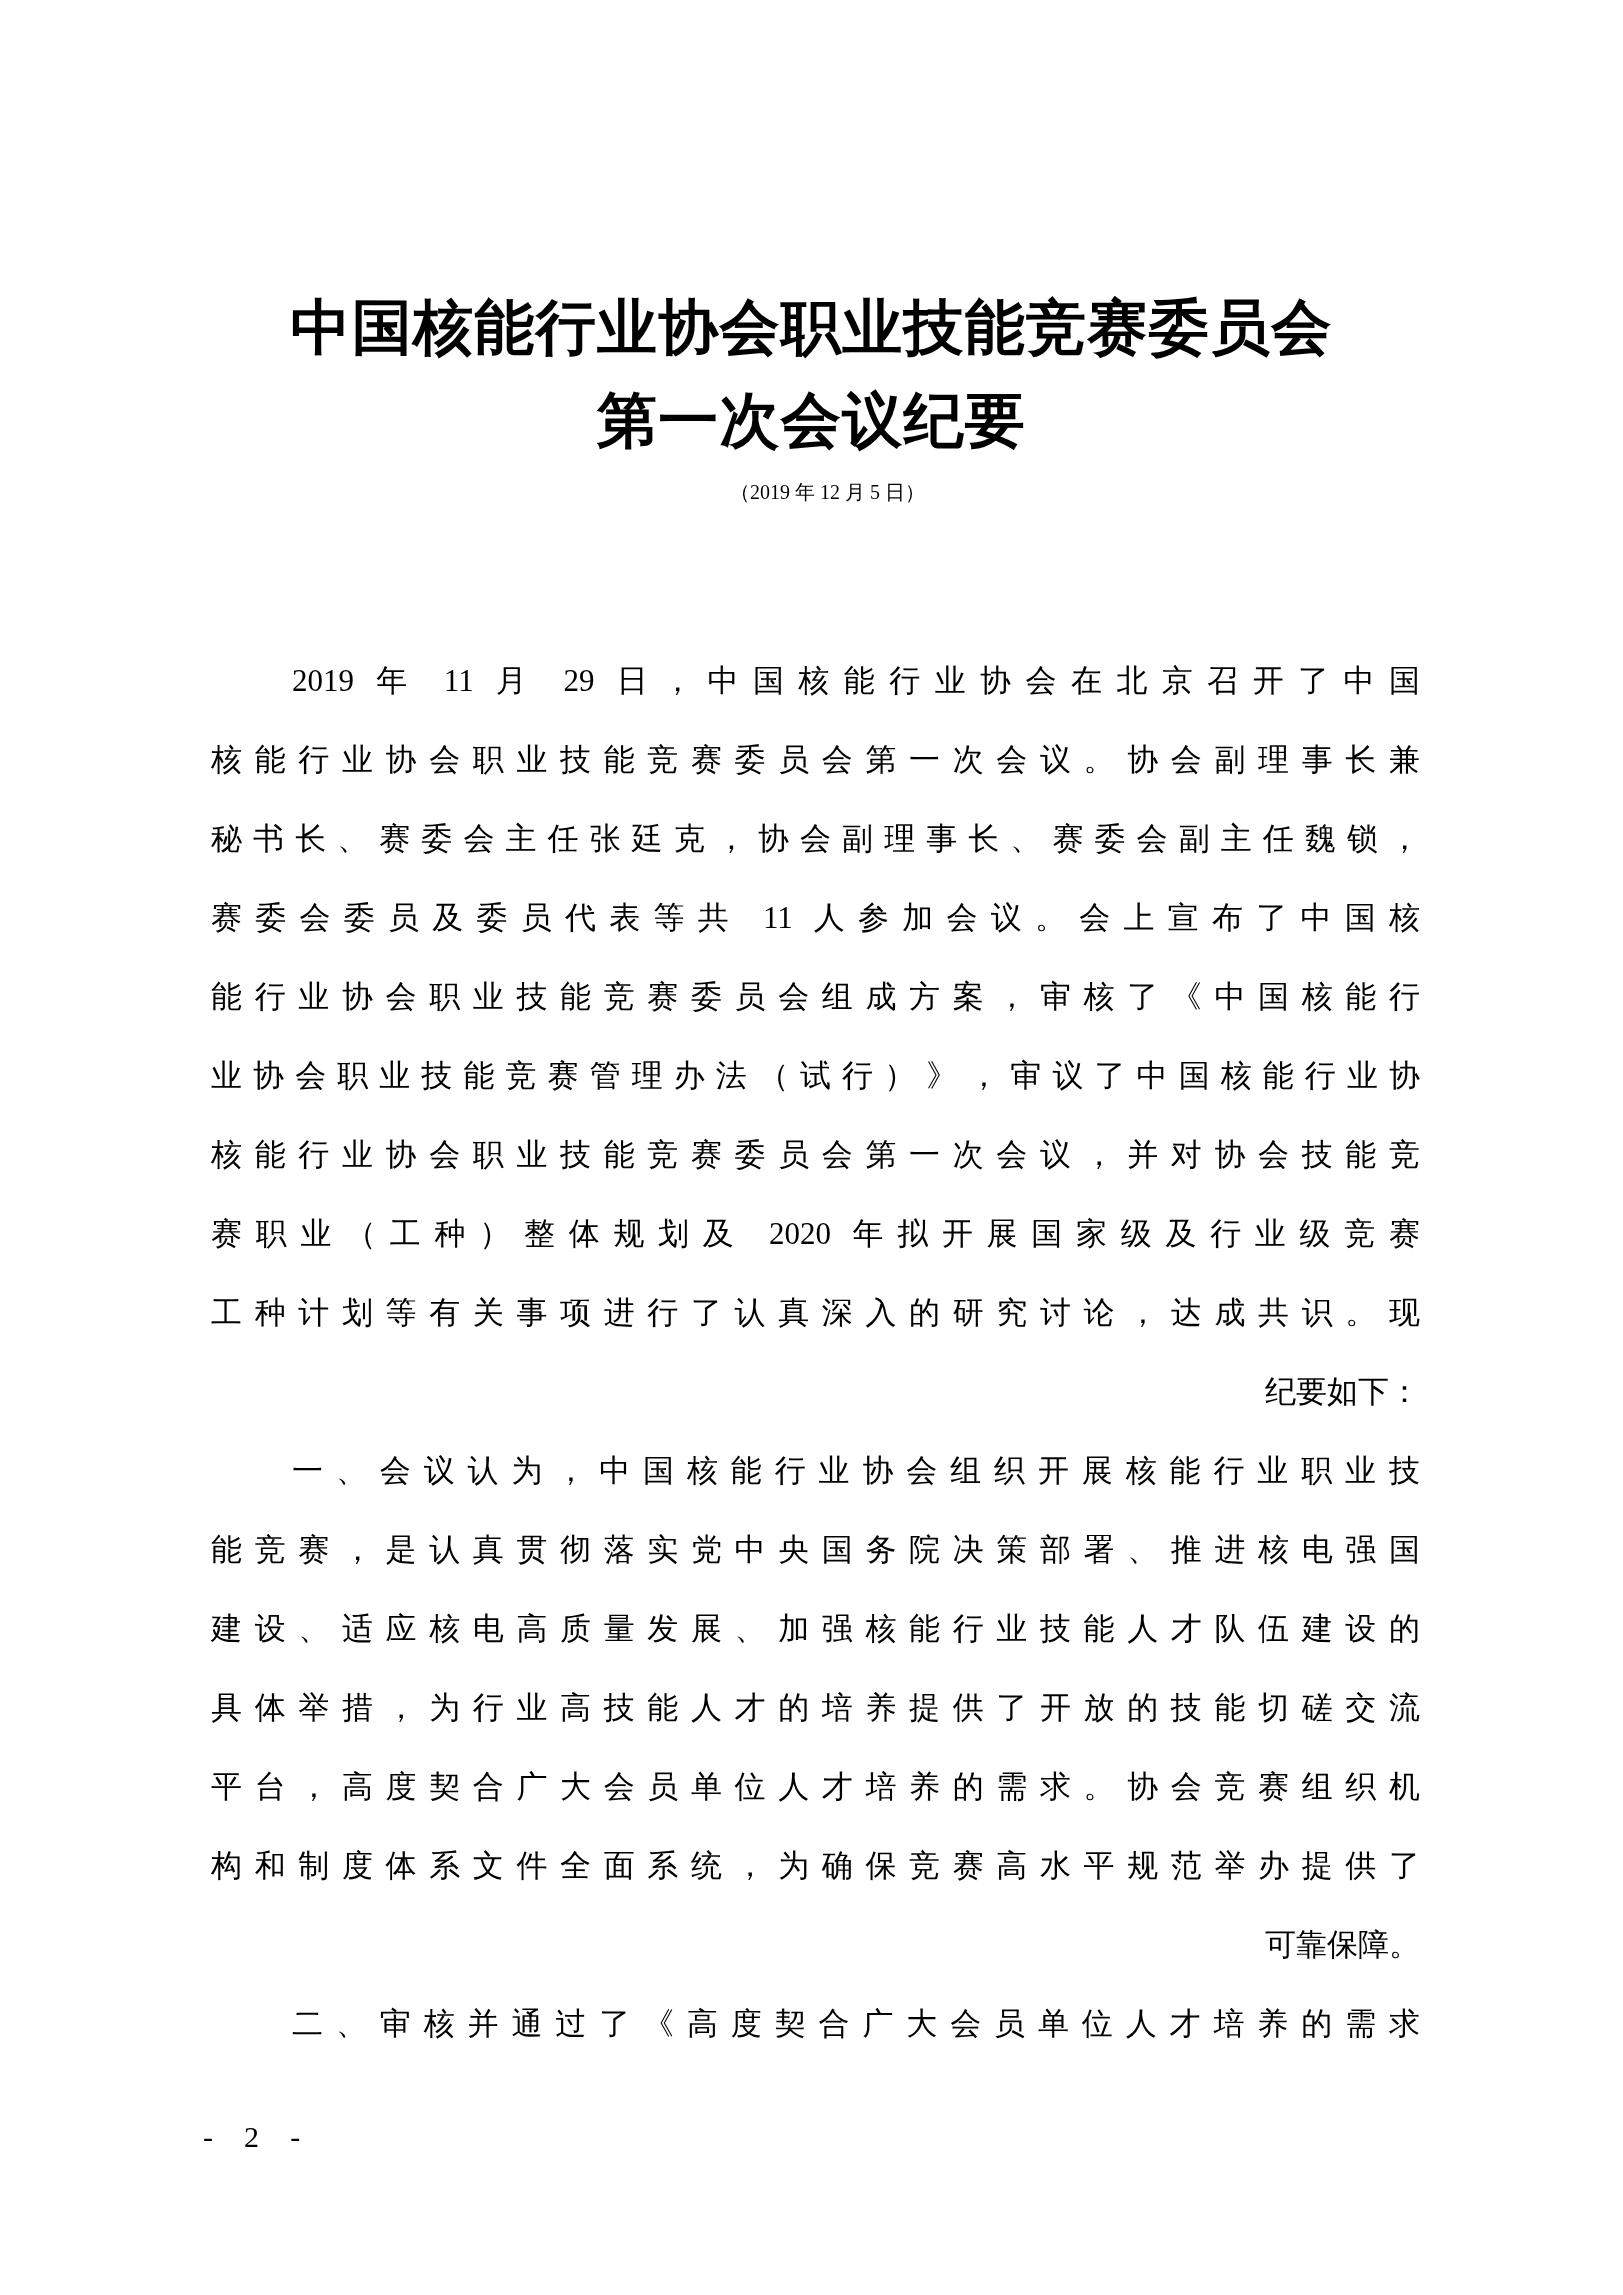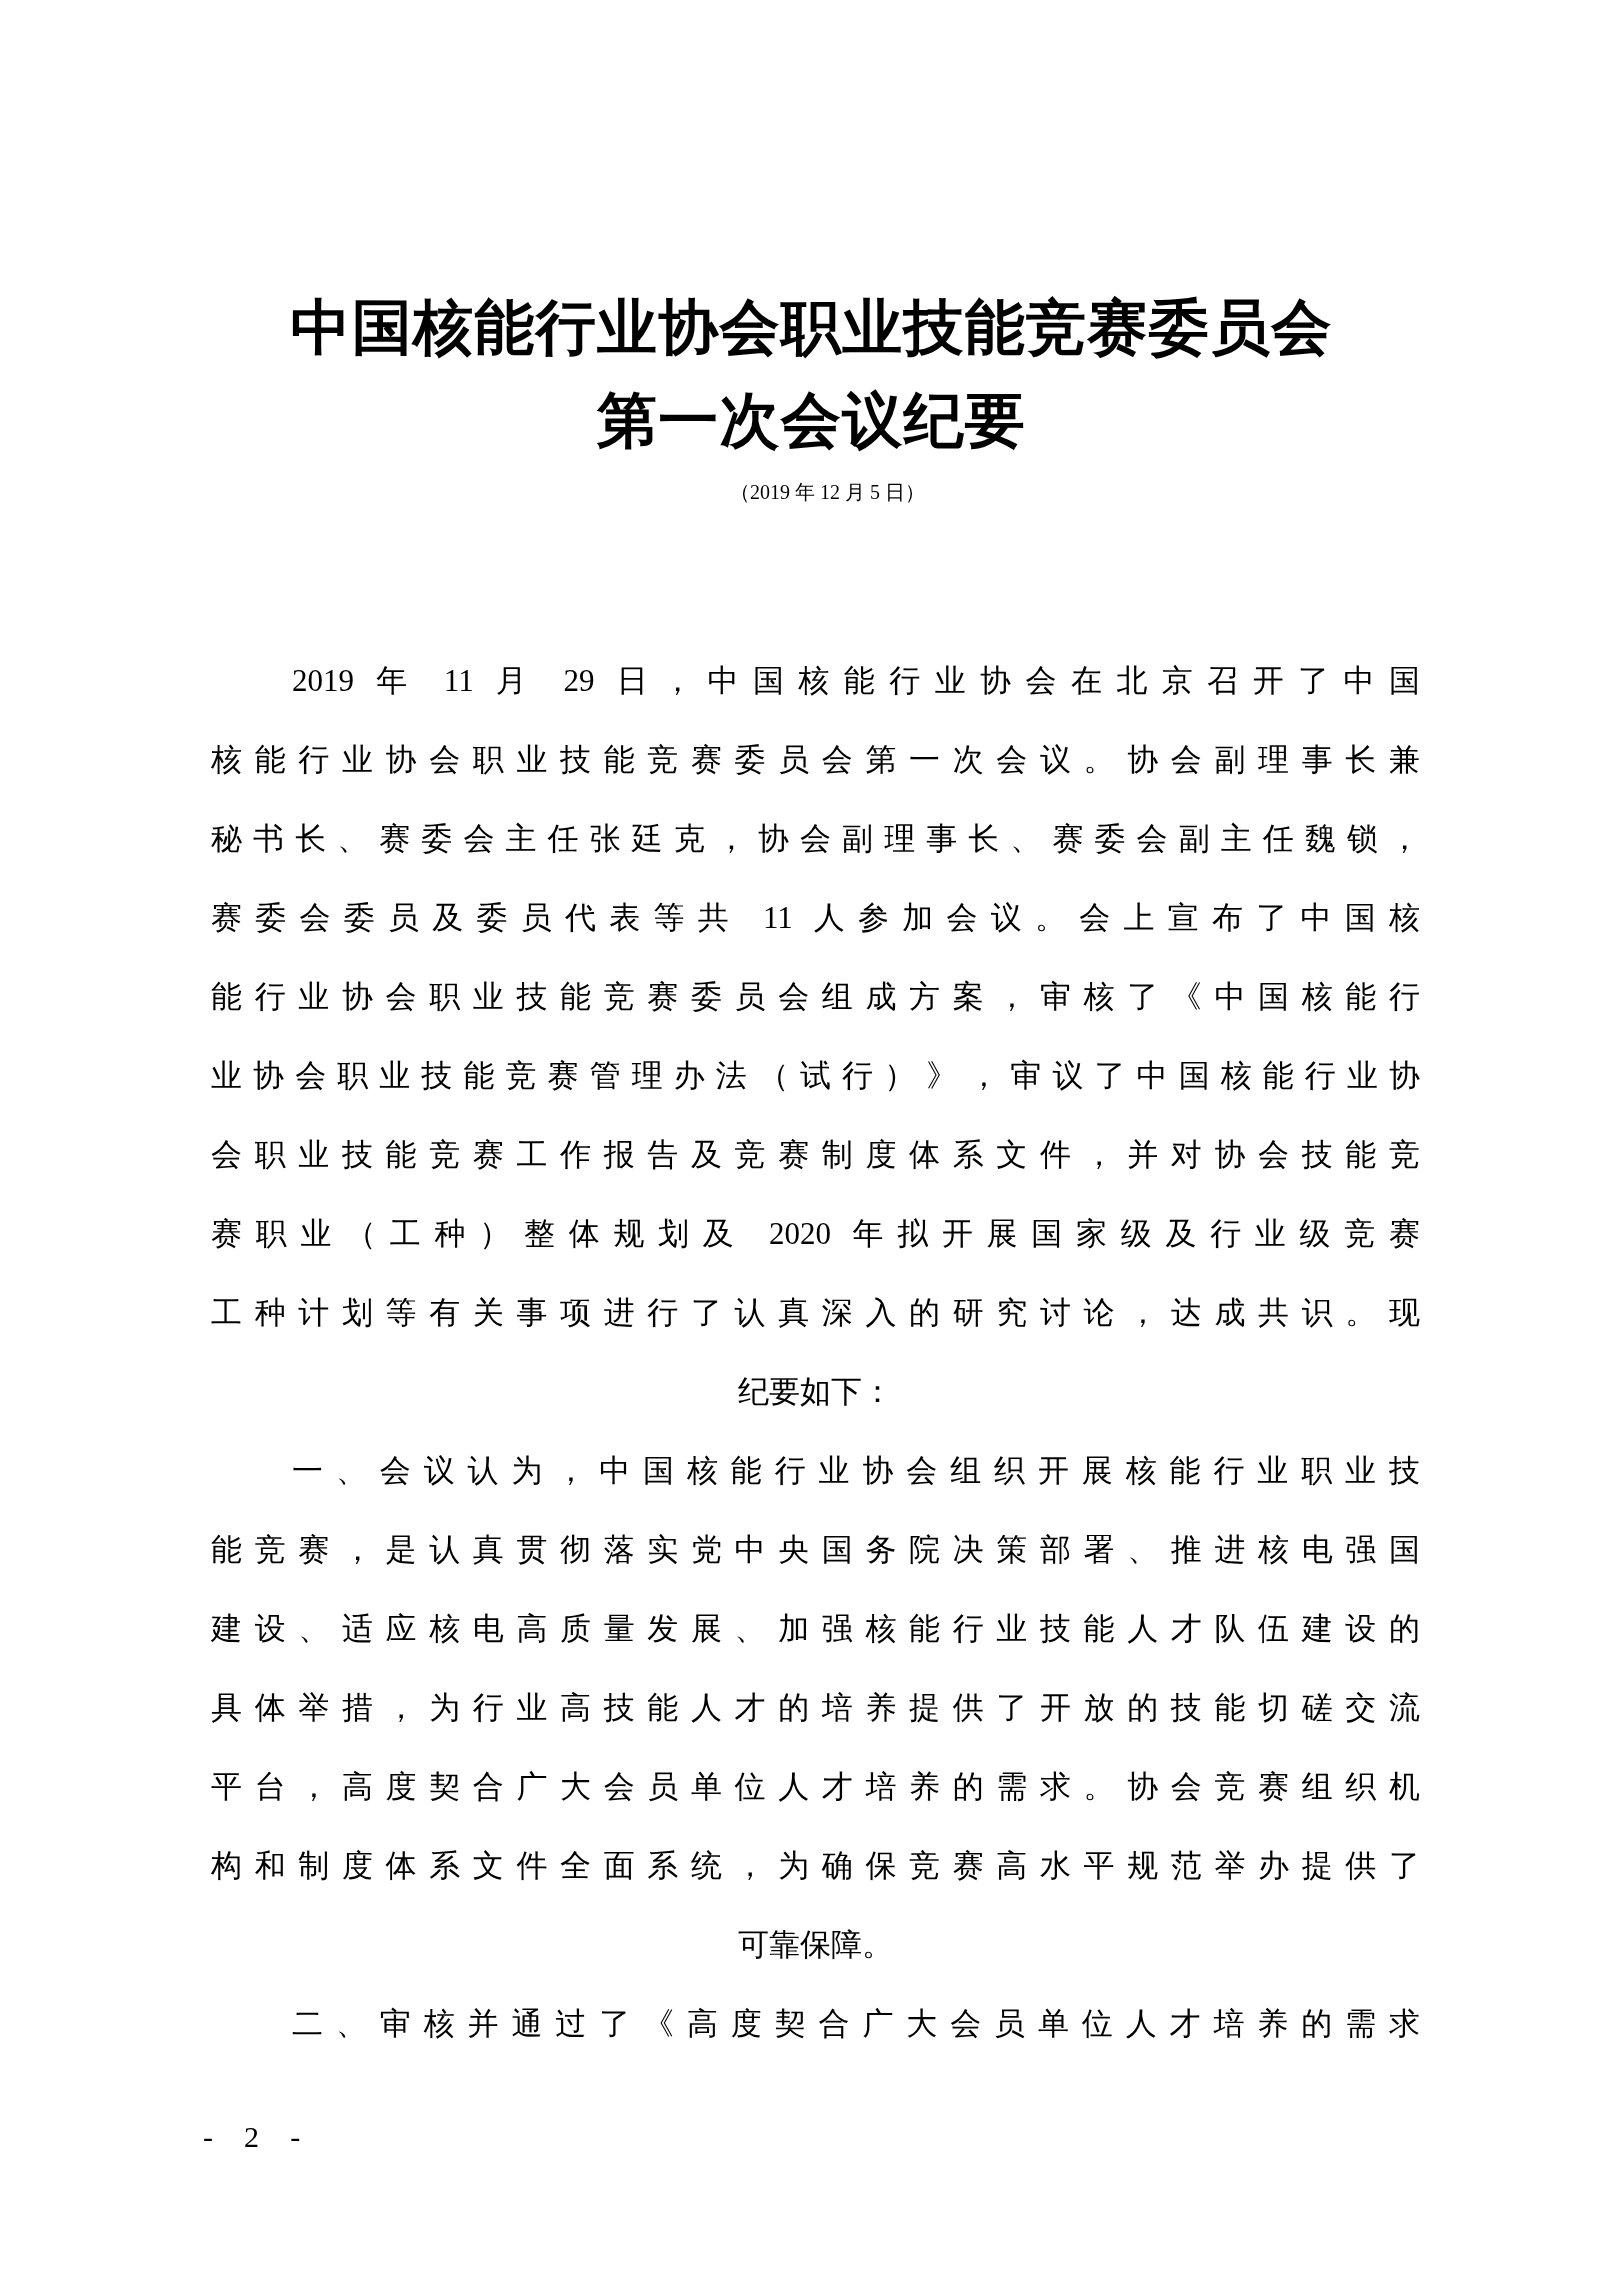--- a/index.html
+++ b/index.html
@@ -50,21 +50,21 @@
     height: 79px;
     line-height: 79px;
     text-align: justify;
     text-align-last: justify;
     overflow: hidden;
   }
   .text-line.indent {
     padding-left: 81px;
   }
   .text-line.no-justify {
-    text-align: center;
+    text-align: right;
     text-align-last: auto;
   }
   .page-number {
     position: absolute;
     top: 2119px;
     left: 203px;
     font-size: 30px;
     line-height: 1.2;
     letter-spacing: 11.8px;
     white-space: nowrap;
@@ -77,21 +77,21 @@
   <div class="doc-title line1">中国核能行业协会职业技能竞赛委员会</div>
   <div class="doc-title line2">第一次会议纪要</div>
   <div class="doc-date">（2019 年 12 月 5 日）</div>
   <div class="doc-body">
       <div class="text-line indent">2019 年 11 月 29 日，中国核能行业协会在北京召开了中国</div>
       <div class="text-line">核能行业协会职业技能竞赛委员会第一次会议。协会副理事长兼</div>
       <div class="text-line">秘书长、赛委会主任张廷克，协会副理事长、赛委会副主任魏锁，</div>
       <div class="text-line">赛委会委员及委员代表等共 11 人参加会议。会上宣布了中国核</div>
       <div class="text-line">能行业协会职业技能竞赛委员会组成方案，审核了《中国核能行</div>
       <div class="text-line">业协会职业技能竞赛管理办法（试行）》，审议了中国核能行业协</div>
-      <div class="text-line">会职业技能竞赛工作报告及竞赛制度体系文件，并对协会技能竞</div>
+      <div class="text-line">核能行业协会职业技能竞赛委员会第一次会议，并对协会技能竞</div>
       <div class="text-line">赛职业（工种）整体规划及 2020 年拟开展国家级及行业级竞赛</div>
       <div class="text-line">工种计划等有关事项进行了认真深入的研究讨论，达成共识。现</div>
       <div class="text-line no-justify">纪要如下：</div>
       <div class="text-line indent">一、会议认为，中国核能行业协会组织开展核能行业职业技</div>
       <div class="text-line">能竞赛，是认真贯彻落实党中央国务院决策部署、推进核电强国</div>
       <div class="text-line">建设、适应核电高质量发展、加强核能行业技能人才队伍建设的</div>
       <div class="text-line">具体举措，为行业高技能人才的培养提供了开放的技能切磋交流</div>
       <div class="text-line">平台，高度契合广大会员单位人才培养的需求。协会竞赛组织机</div>
       <div class="text-line">构和制度体系文件全面系统，为确保竞赛高水平规范举办提供了</div>
       <div class="text-line no-justify">可靠保障。</div>

